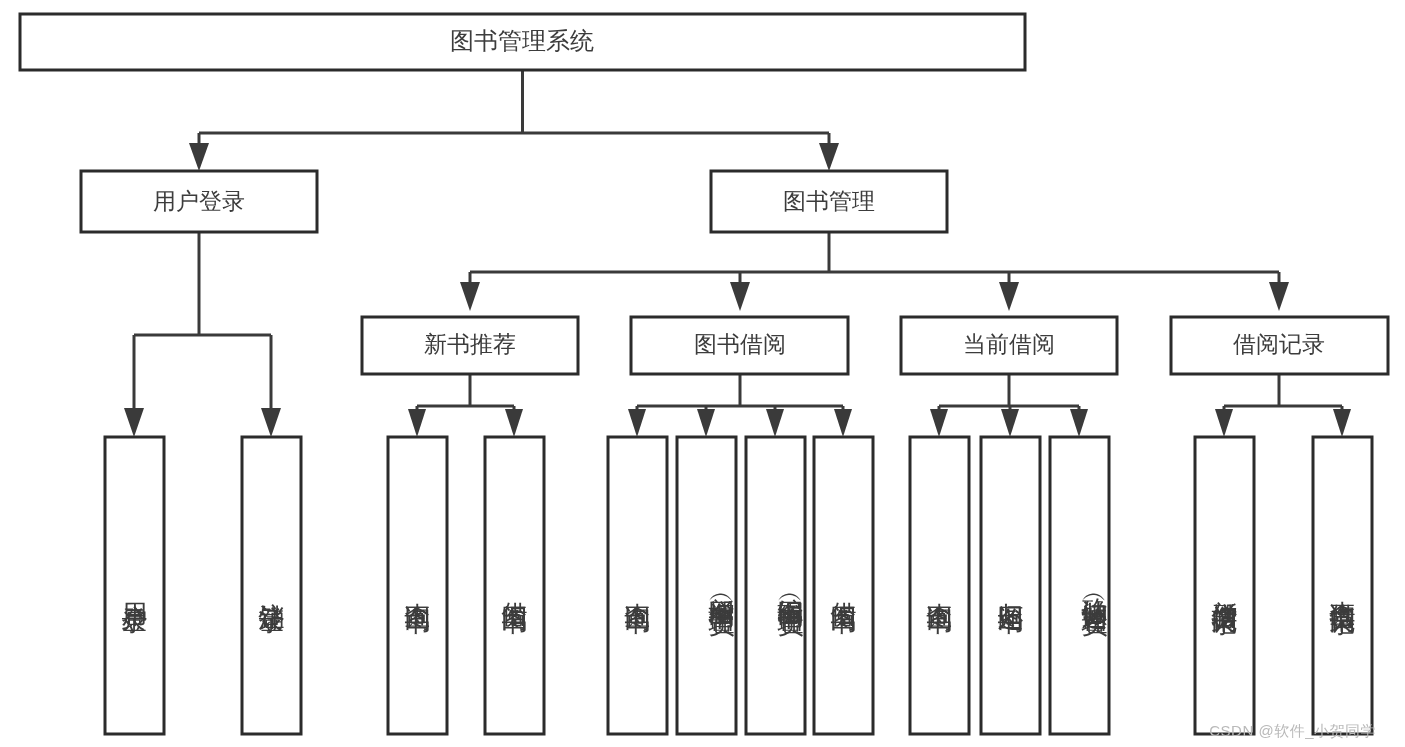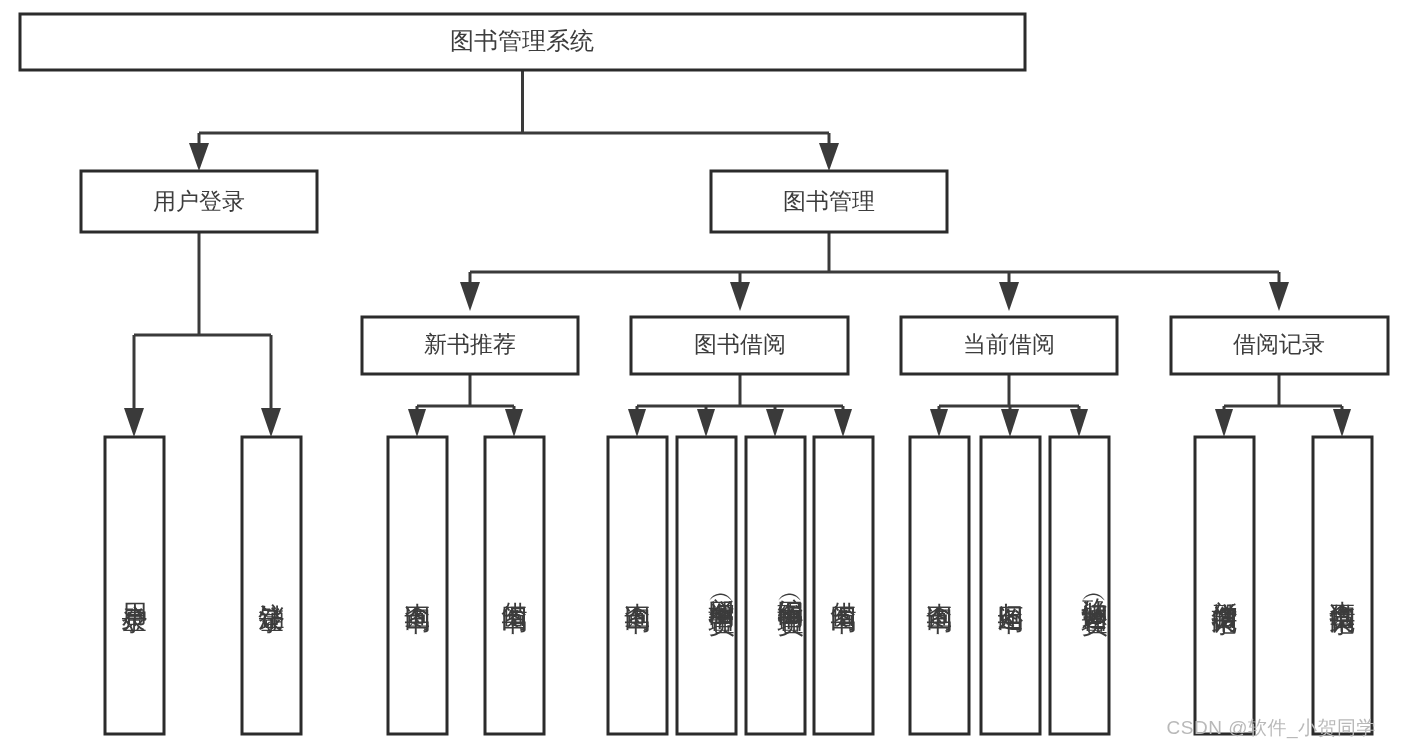--- a/index.html
+++ b/index.html
@@ -70,21 +70,21 @@
     justify-content: center;
     text-align: center;
     white-space: nowrap;
     pointer-events: none;
   }
   .watermark {
     position: absolute;
     right: 14px;
     bottom: 6px;
     font-family: "Liberation Sans", "DejaVu Sans", sans-serif;
-    font-size: 19px;
+    font-size: 15px;
     color: #b9b9b9;
     white-space: nowrap;
     letter-spacing: 0.5px;
   }
 </style>
 </head>
 <body>
 
 <div id="diagram-root">
 

